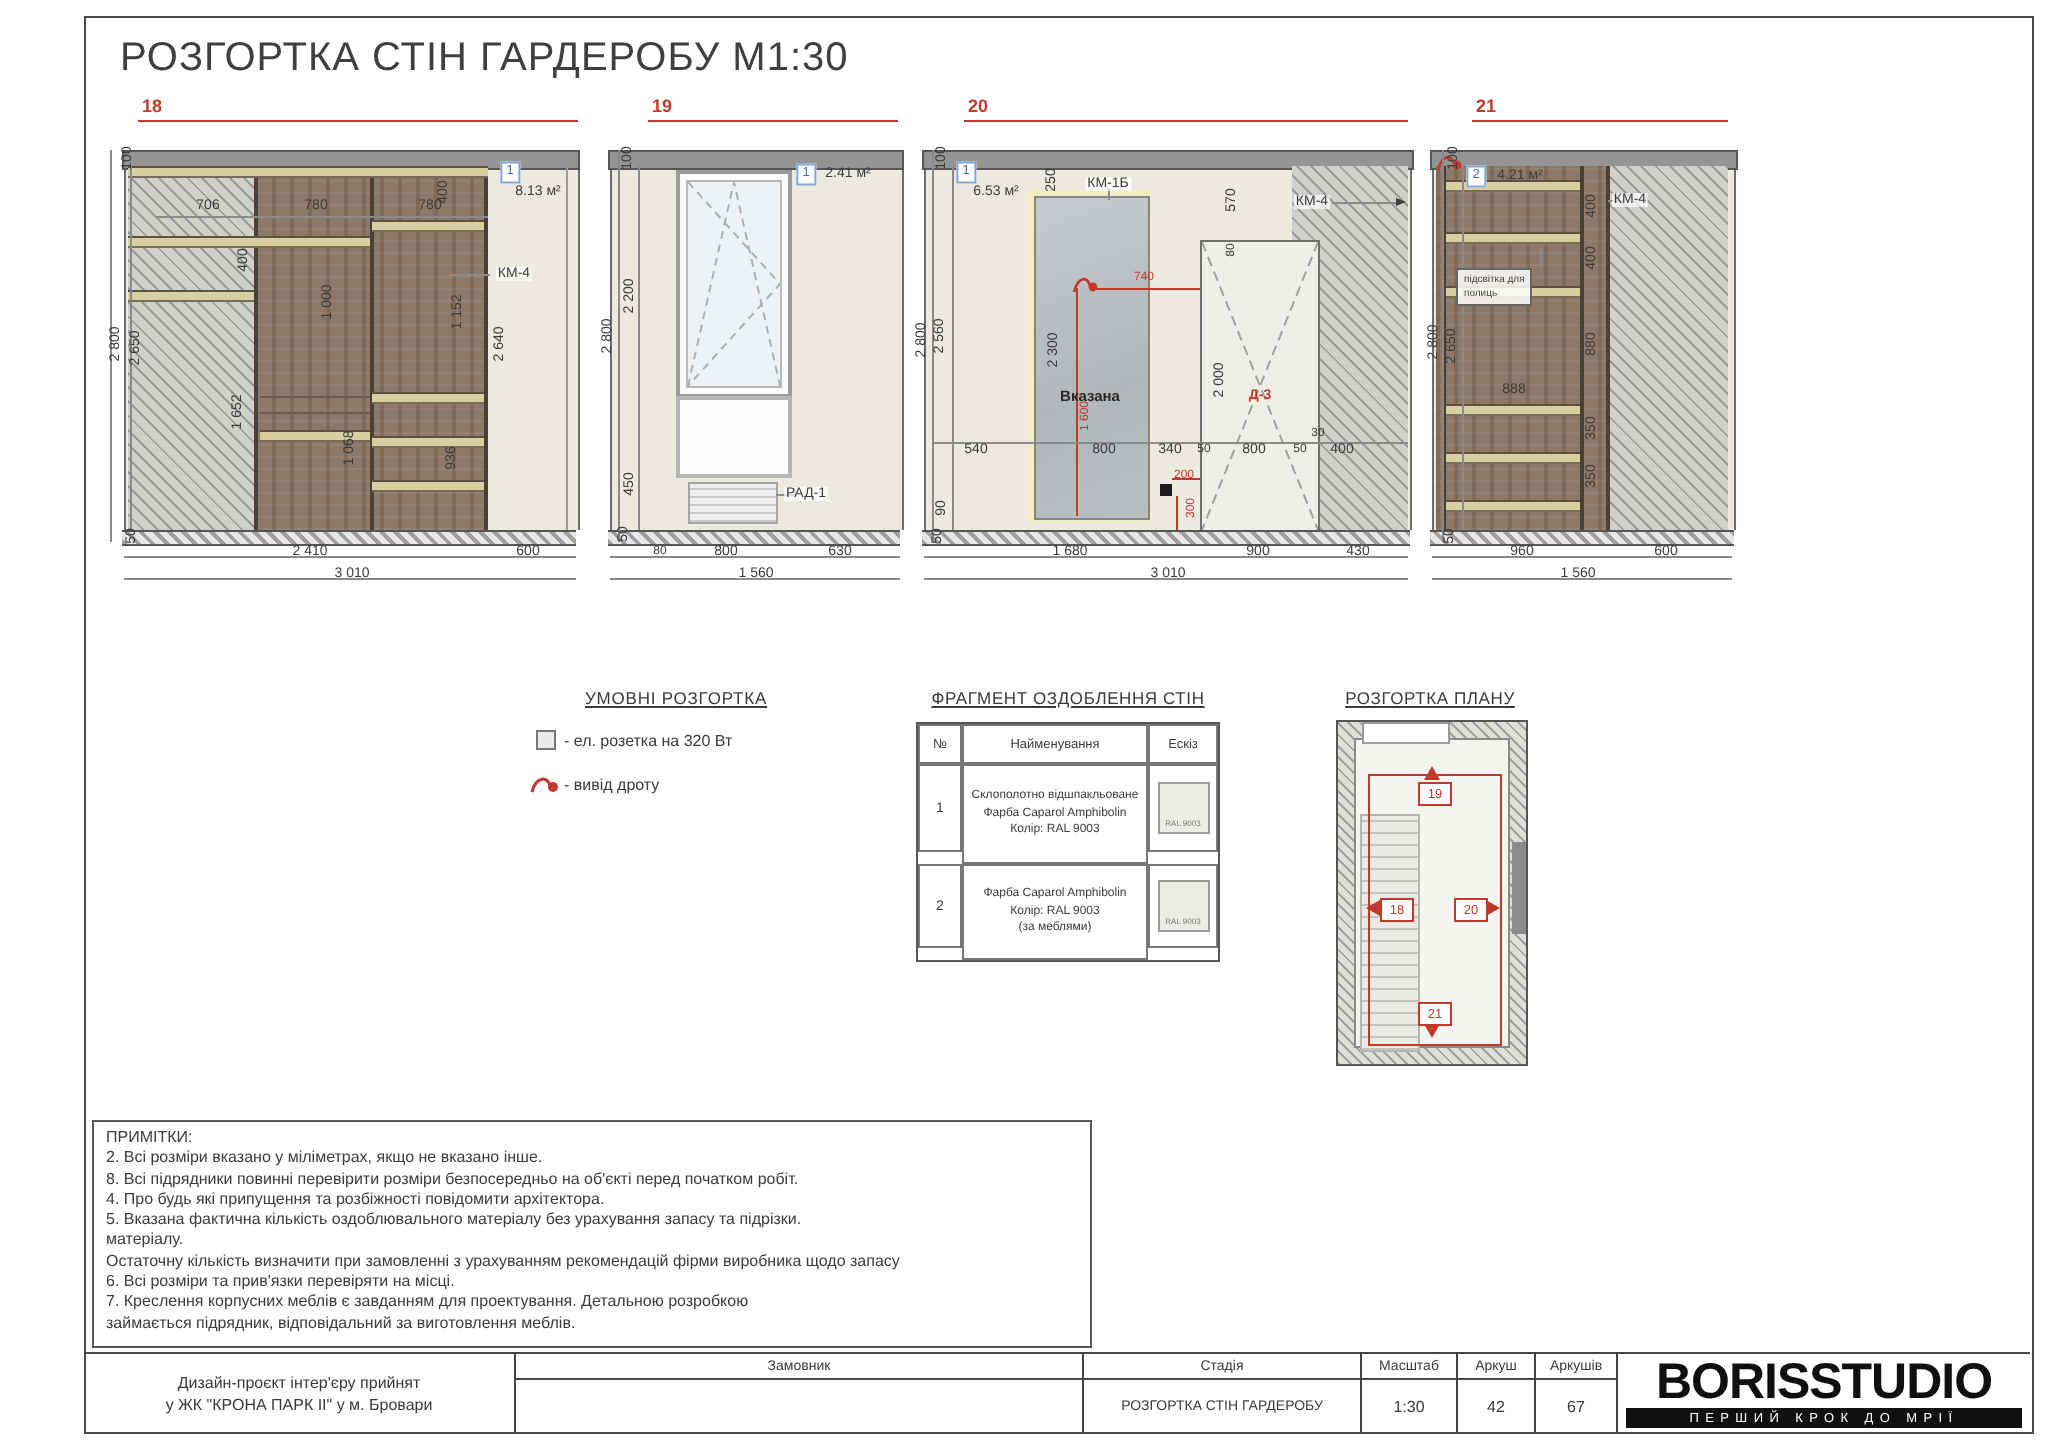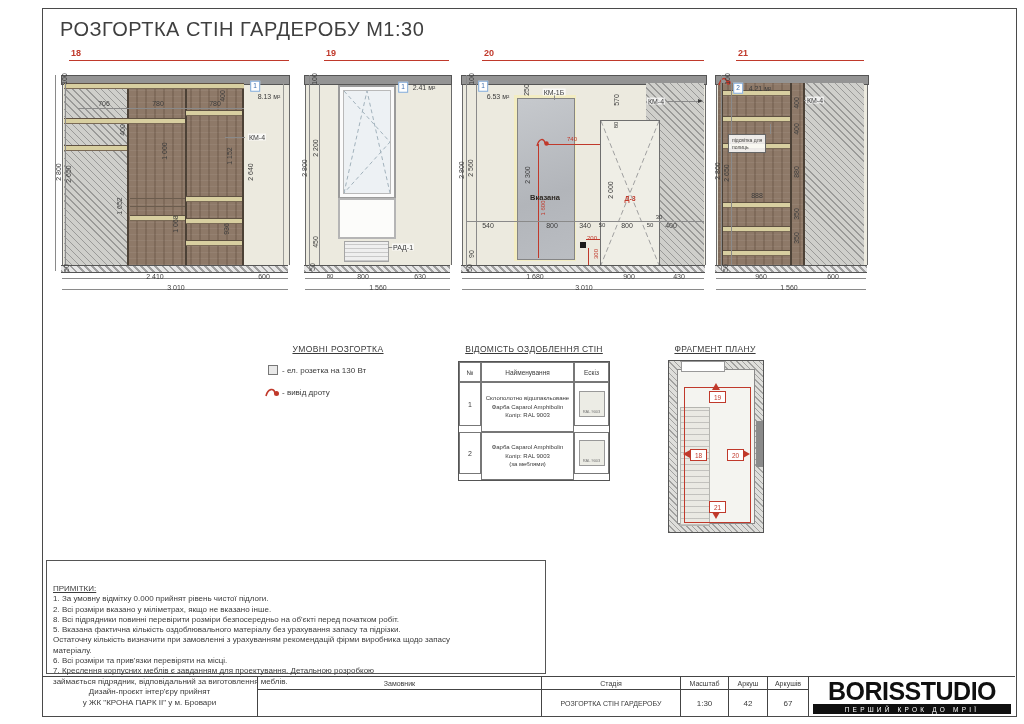--- a/index.html
+++ b/index.html
@@ -88,21 +88,21 @@
          font-size:6.5px;display:flex;align-items:center;justify-content:center;}
   .ptri{position:absolute;width:0;height:0;}
   .ptri.up{border-left:4px solid transparent;border-right:4px solid transparent;border-bottom:7px solid #c0392b;}
   .ptri.down{border-left:4px solid transparent;border-right:4px solid transparent;border-top:7px solid #c0392b;}
   .ptri.left{border-top:4px solid transparent;border-bottom:4px solid transparent;border-right:7px solid #c0392b;}
   .ptri.right{border-top:4px solid transparent;border-bottom:4px solid transparent;border-left:7px solid #c0392b;}
 
   
   .notes{position:absolute;left:46px;top:560px;width:486px;height:106px;border:1px solid #555;
          padding:3px 6px;font-size:8px;line-height:10.3px;color:#3c3c3c;}
-  .notes .nt{text-decoration:underline;margin-top:20px;}
+  .notes .nt{}
 
   
   .tblock{position:absolute;left:42px;top:676px;width:973px;height:39px;border-top:1px solid #444;display:flex;}
   .tb-c{border-right:1px solid #444;display:flex;flex-direction:column;}
   .tb-c:last-child{border-right:none;}
   .tb-label{height:12px;border-bottom:1px solid #444;font-size:7px;display:flex;align-items:center;justify-content:center;}
   .tb-value{flex:1;display:flex;align-items:center;justify-content:center;font-size:8px;text-align:center;}
   .tb-proj{justify-content:center;font-size:8px;text-align:center;line-height:11px;}
   .logo{flex:1;display:flex;flex-direction:column;align-items:center;justify-content:center;padding:1px 4px;}
   .logo-word{font-weight:bold;font-size:25px;line-height:1;color:#101010;letter-spacing:-.5px;}
@@ -312,35 +312,35 @@
       <span class="lbl" style="left: 121px; top: 228px;">600</span>
       <span class="lbl" style="left: 77px; top: 239px;">1 560</span>
     </div>
 
   <div class="legend">
     <div class="hd">УМОВНІ РОЗГОРТКА</div>
     <div class="lg-row">
       <span class="lg-ic">
           <span class="sock-ic"></span>
         </span>
-      <span>- ел. розетка на 130 Вт</span>
+      <span>- ел. розетка на 320 Вт</span>
     </div>
     <div class="lg-row">
       <span class="lg-ic">
         <svg width="16" height="12" viewBox="0 0 16 12">
           <path d="M1,10 C3,2 9,2 10,7" fill="none" stroke="#c0392b" stroke-width="1.6"></path>
           <circle cx="11.5" cy="7.5" r="2.5" fill="#c0392b"></circle>
         </svg>
       </span>
       <span>- вивід дроту</span>
     </div>
   </div>
 
   <div class="ftable">
-    <div class="hd">ВІДОМІСТЬ ОЗДОБЛЕННЯ СТІН</div>
+    <div class="hd">ФРАГМЕНТ ОЗДОБЛЕННЯ СТІН</div>
     <div class="fgrid">
       <div class="fc h">№</div>
       <div class="fc h">Найменування</div>
       <div class="fc h">Ескіз</div>
 
       <div class="fc num row1">1</div>
       <div class="fc name row1">
           <div>Склополотно відшпакльоване</div>
           <div>Фарба Caparol Amphibolin</div>
           <div>Колір: RAL 9003</div>
@@ -358,46 +358,46 @@
           <div>(за меблями)</div>
         </div>
       <div class="fc row2">
         <div class="swatch">
             <span>RAL 9003</span>
           </div>
       </div>
     </div>
   </div>
 
-  <div class="plan-h">ФРАГМЕНТ ПЛАНУ</div>
+  <div class="plan-h">РОЗГОРТКА ПЛАНУ</div>
   <div class="plan">
     <div class="plan-room"></div>
     <div class="plan-window"></div>
     <div class="plan-ward"></div>
     <div class="plan-dark"></div>
     <div class="plan-rect"></div>
     <div class="ptri up" style="left:43px;top:22px"></div>
     <div class="pmark" style="left:40px;top:30px">19</div>
     <div class="ptri left" style="left:14px;top:89px"></div>
     <div class="pmark" style="left:21px;top:88px">18</div>
     <div class="pmark" style="left:58px;top:88px">20</div>
     <div class="ptri right" style="left:74px;top:89px"></div>
     <div class="pmark" style="left:40px;top:140px">21</div>
     <div class="ptri down" style="left:43px;top:151px"></div>
   </div>
 
   <div class="notes">
     <div class="nt">ПРИМІТКИ:</div>
     <div>
-        <div>1. За умовну відмітку 0.000 прийнят рівень чистої підлоги.</div>
         <div>2. Всі розміри вказано у міліметрах, якщо не вказано інше.</div>
         <div>8. Всі підрядники повинні перевірити розміри безпосередньо на об'єкті перед початком робіт.</div>
+        <div>4. Про будь які припущення та розбіжності повідомити архітектора.</div>
         <div>5. Вказана фактична кількість оздоблювального матеріалу без урахування запасу та підрізки.</div>
+        <div>матеріалу.</div>
         <div>Остаточну кількість визначити при замовленні з урахуванням рекомендацій фірми виробника щодо запасу</div>
-        <div>матеріалу.</div>
         <div>6. Всі розміри та прив'язки перевіряти на місці.</div>
         <div>7. Креслення корпусних меблів є завданням для проектування. Детальною розробкою</div>
         <div>займається підрядник, відповідальний за виготовлення меблів.</div>
       </div>
   </div>
 
   <div class="tblock">
     <div class="tb-c" style="width:215px">
       <div class="tb-value tb-proj">
         <div>

